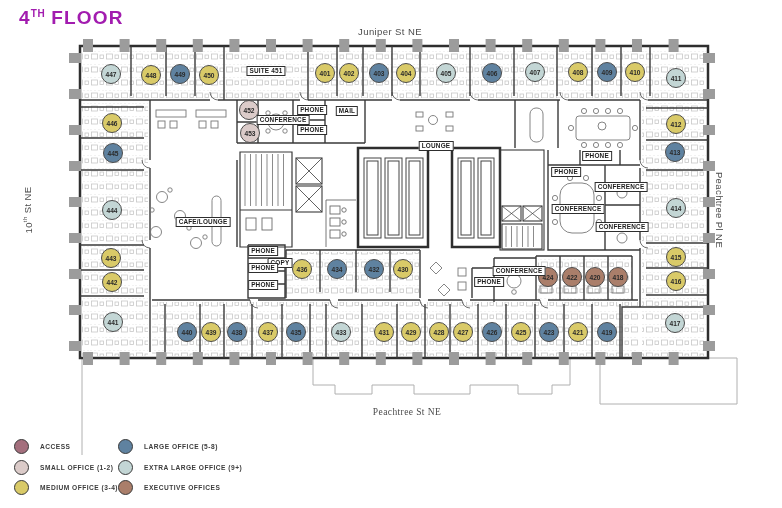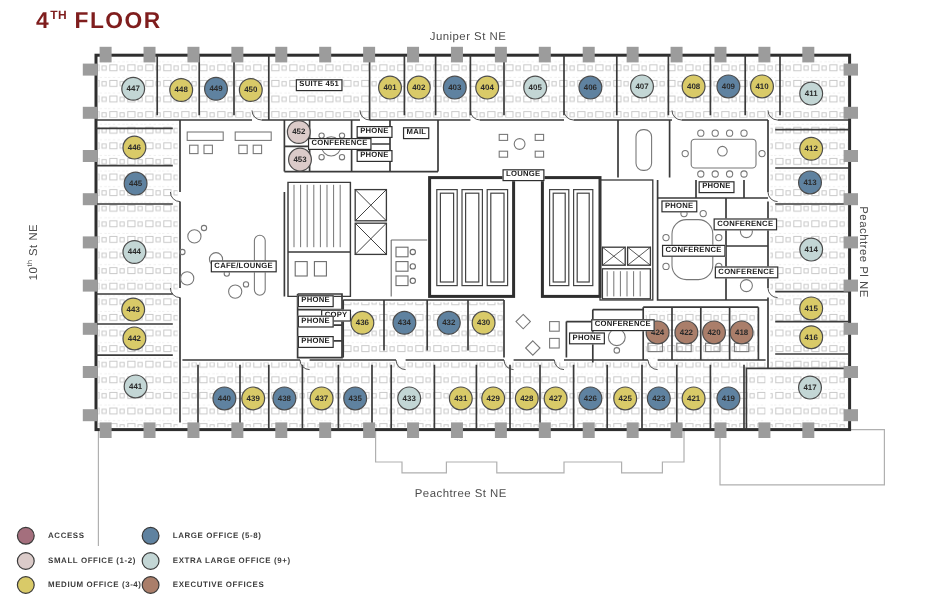--- a/index.html
+++ b/index.html
@@ -1,21 +1,21 @@
 <!DOCTYPE html>
 <html><head>
 <meta charset="utf-8">
 <style>
   html,body{margin:0;padding:0;background:#fff;}
   #stage{position:relative;width:782px;height:508px;background:#ffffff;
          font-family:"Liberation Sans",sans-serif;overflow:hidden;}
   #plan-svg{position:absolute;left:0;top:0;}
   #overlay{position:absolute;left:0;top:0;width:782px;height:508px;}
-  #title{position:absolute;left:30px;top:7px;font-size:19px;font-weight:bold;
-         color:#7f1d1d;letter-spacing:1.2px;}
+  #title{position:absolute;left:19px;top:7px;font-size:19px;font-weight:bold;
+         color:#a21caf;letter-spacing:1.2px;}
   #title sup{font-size:10px;letter-spacing:0.5px;}
   #title .tword{margin-left:6px;}
   .street{position:absolute;font-size:9.5px;color:#4b4b4b;letter-spacing:0.4px;
           white-space:nowrap;transform:translate(-50%,-50%);}
   .street sup{font-size:6px;}
   .street .srest{margin-left:3px;}
   #street-left{transform:translate(-50%,-50%) rotate(-90deg);}
   #street-right{transform:translate(-50%,-50%) rotate(90deg);}
   .room{position:absolute;width:20px;height:20px;border-radius:50%;
         border:1.3px solid #4c4c4c;transform:translate(-50%,-50%);
@@ -269,21 +269,21 @@
         <rect x="703" y="341" width="12" height="10"></rect>
       </g>
     </svg>
 
   <div id="overlay">
     <div id="title"><span>4</span><sup>TH</sup><span class="tword">FLOOR</span></div>
 
     <div class="street" id="street-top" style="left:390px;top:31px;">Juniper St NE</div>
     <div class="street" id="street-left" style="left:28px;top:210px;"><span>10</span><sup>th</sup><span class="srest">St NE</span></div>
     <div class="street" id="street-right" style="left:719px;top:210px;">Peachtree Pl NE</div>
-    <div class="street" id="street-bottom" style="left:384px;top:412px;">Peachtree St NE</div>
+    <div class="street" id="street-bottom" style="left:407px;top:412px;font-family:Liberation Serif, serif;">Peachtree St NE</div>
 
     <div id="legend">
         <div class="lrow" style="left: 14px; top: 439px;">
           <span class="lcirc" style="background: rgb(164, 111, 125);"></span>
           <span class="ltext">ACCESS</span>
         </div>
         <div class="lrow" style="left: 14px; top: 459.7px;">
           <span class="lcirc" style="background: rgb(219, 203, 201);"></span>
           <span class="ltext">SMALL OFFICE (1-2)</span>
         </div>

